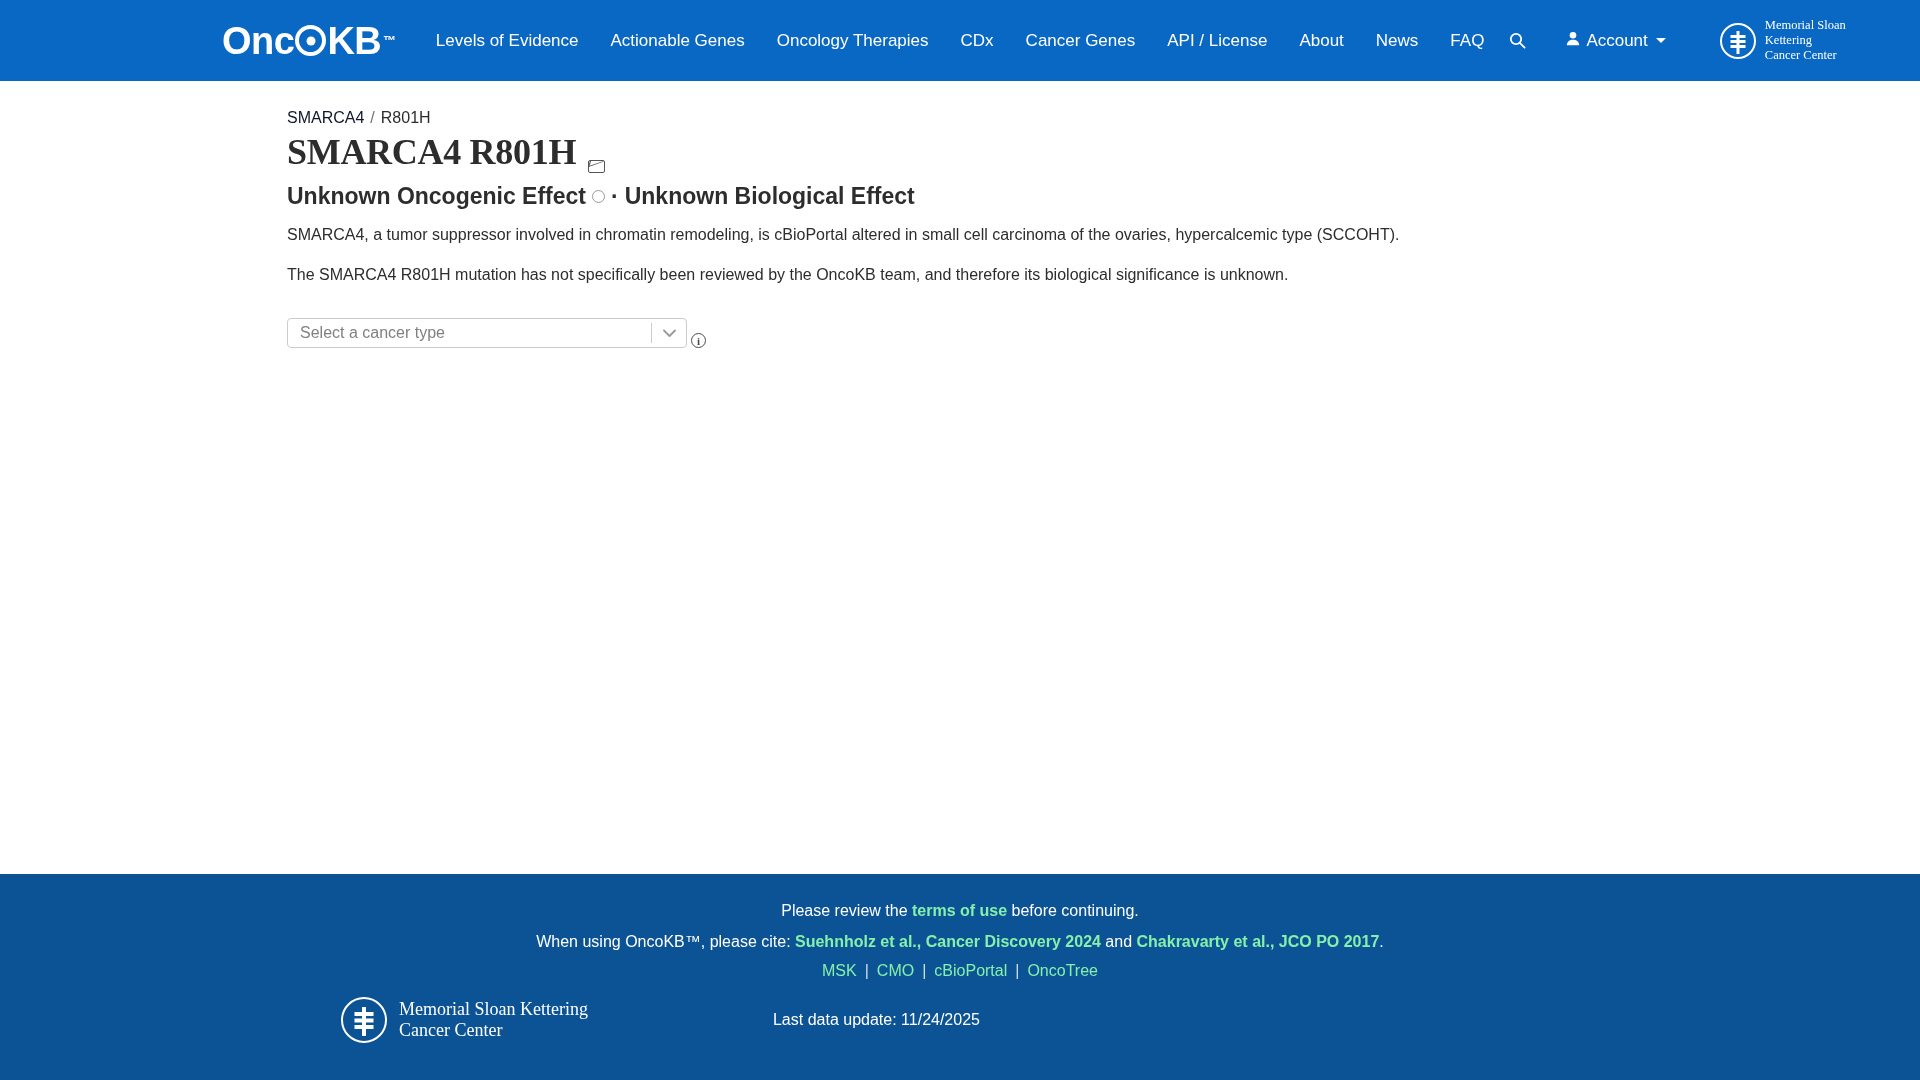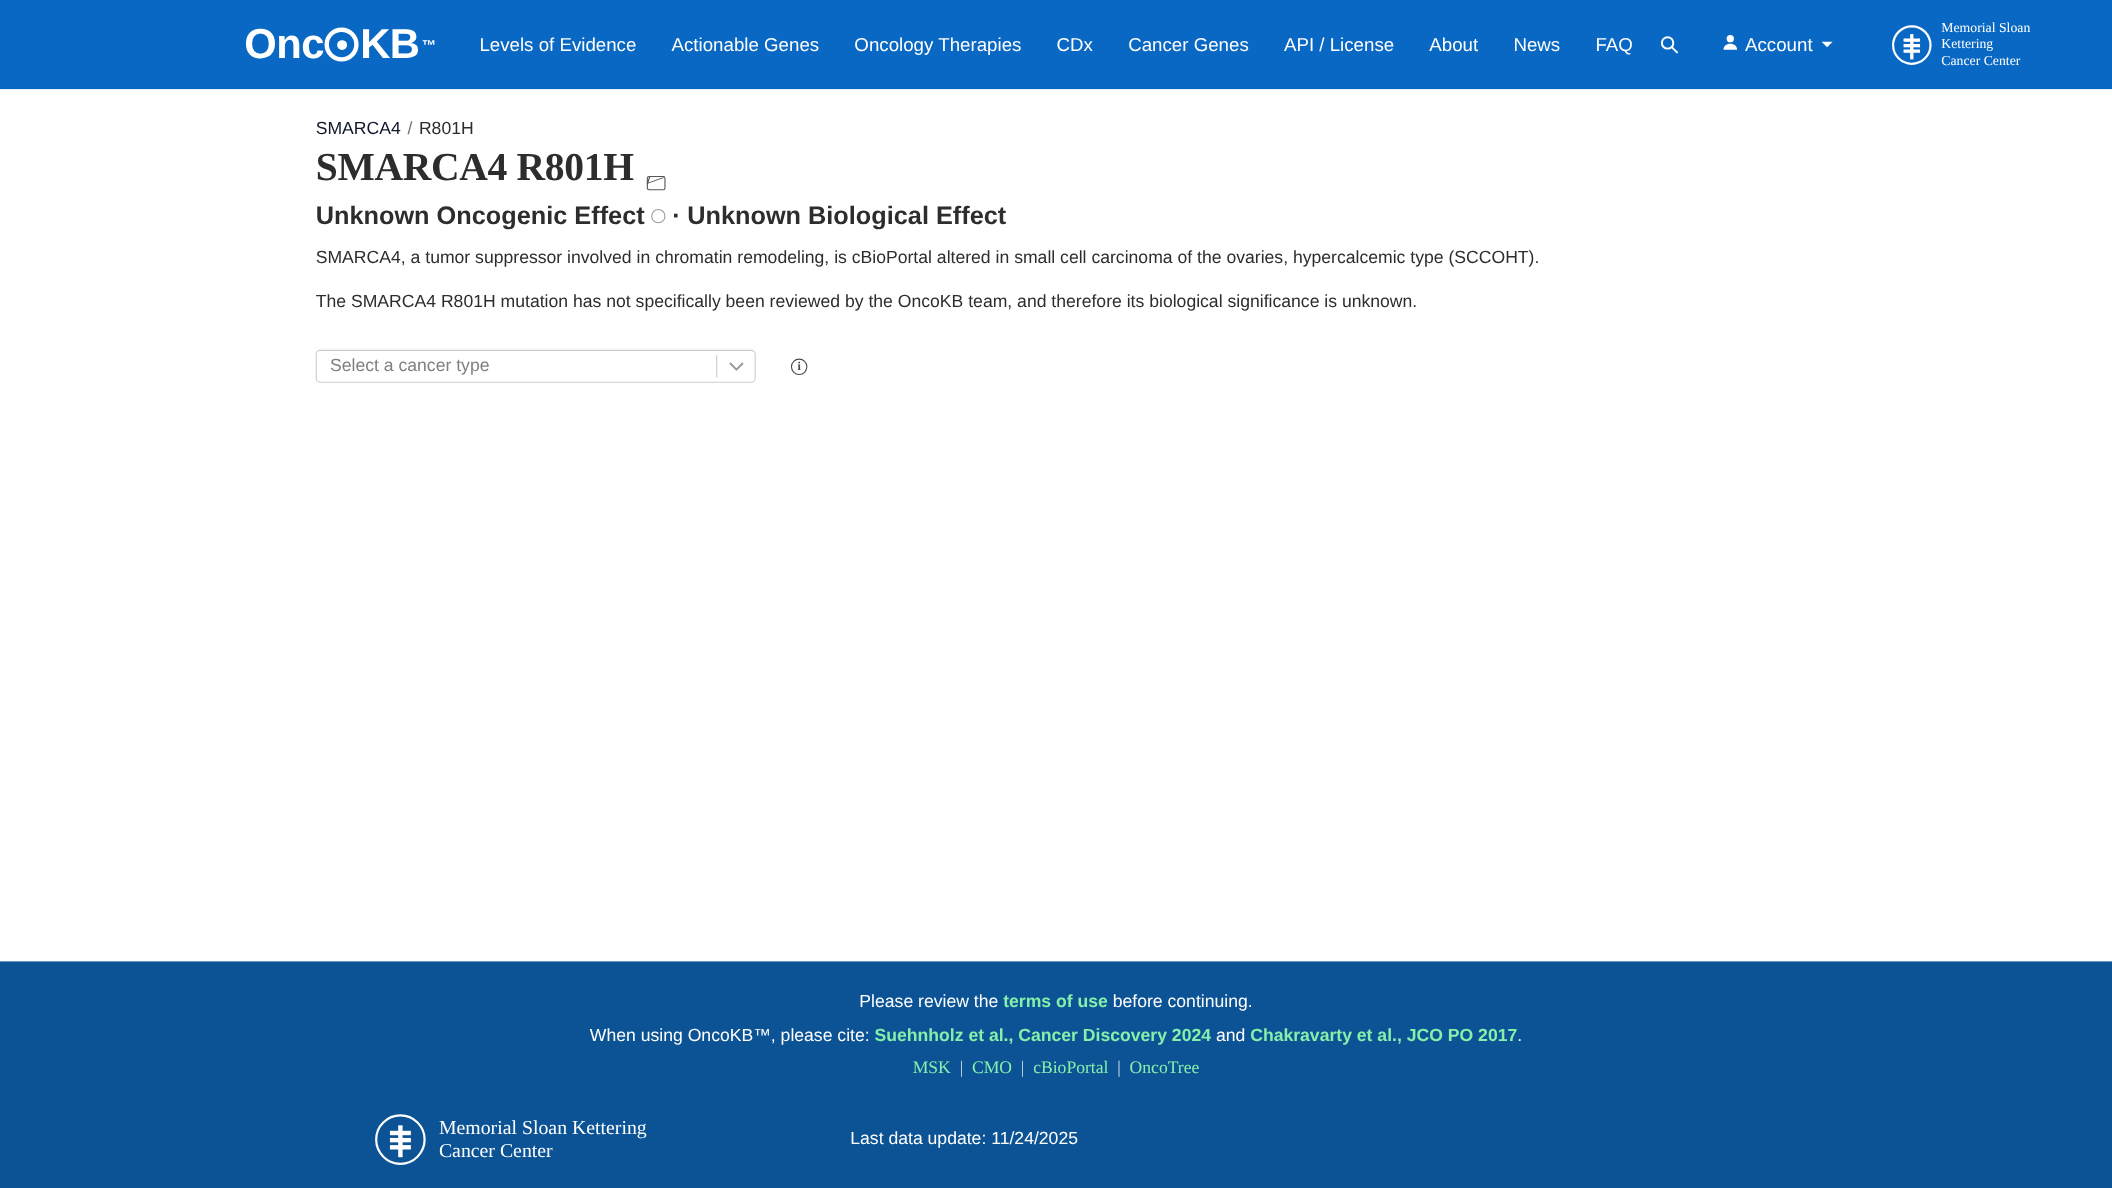--- a/index.html
+++ b/index.html
@@ -205,22 +205,22 @@
 
   .para {
     font-size: 16px;
     line-height: 22px;
     margin: 0 0 18px 0;
     max-width: 1300px;
   }
 
   .selector-row {
     display: flex;
-    align-items: center;
-    gap: 32px;
+    align-items: flex-end;
+    gap: 4px;
     margin-top: 32px;
   }
   .cancer-select {
     width: 400px;
     height: 30px;
     border: 1px solid #ccc;
     border-radius: 4px;
     background: #fff;
     display: flex;
     align-items: center;
@@ -266,22 +266,21 @@
   }
   .footer a { color: #86efac; text-decoration: none; cursor: pointer; }
   .footer-line {
     text-align: center;
     margin-bottom: 9px;
     line-height: 22px;
   }
   .footer-line b { font-weight: bold; }
   .footer-links-row {
     text-align: center;
-    margin-bottom: 17px;
-    font-family: Liberation Serif, serif;
+    margin-bottom: 1px;
   }
   .footer-links-row .divider { margin: 0 8px; opacity: .8; }
   .footer-bottom {
     display: flex;
     align-items: center;
     padding: 16px 0 0 0;
   }
   .footer-msk {
     display: flex;
     align-items: center;

